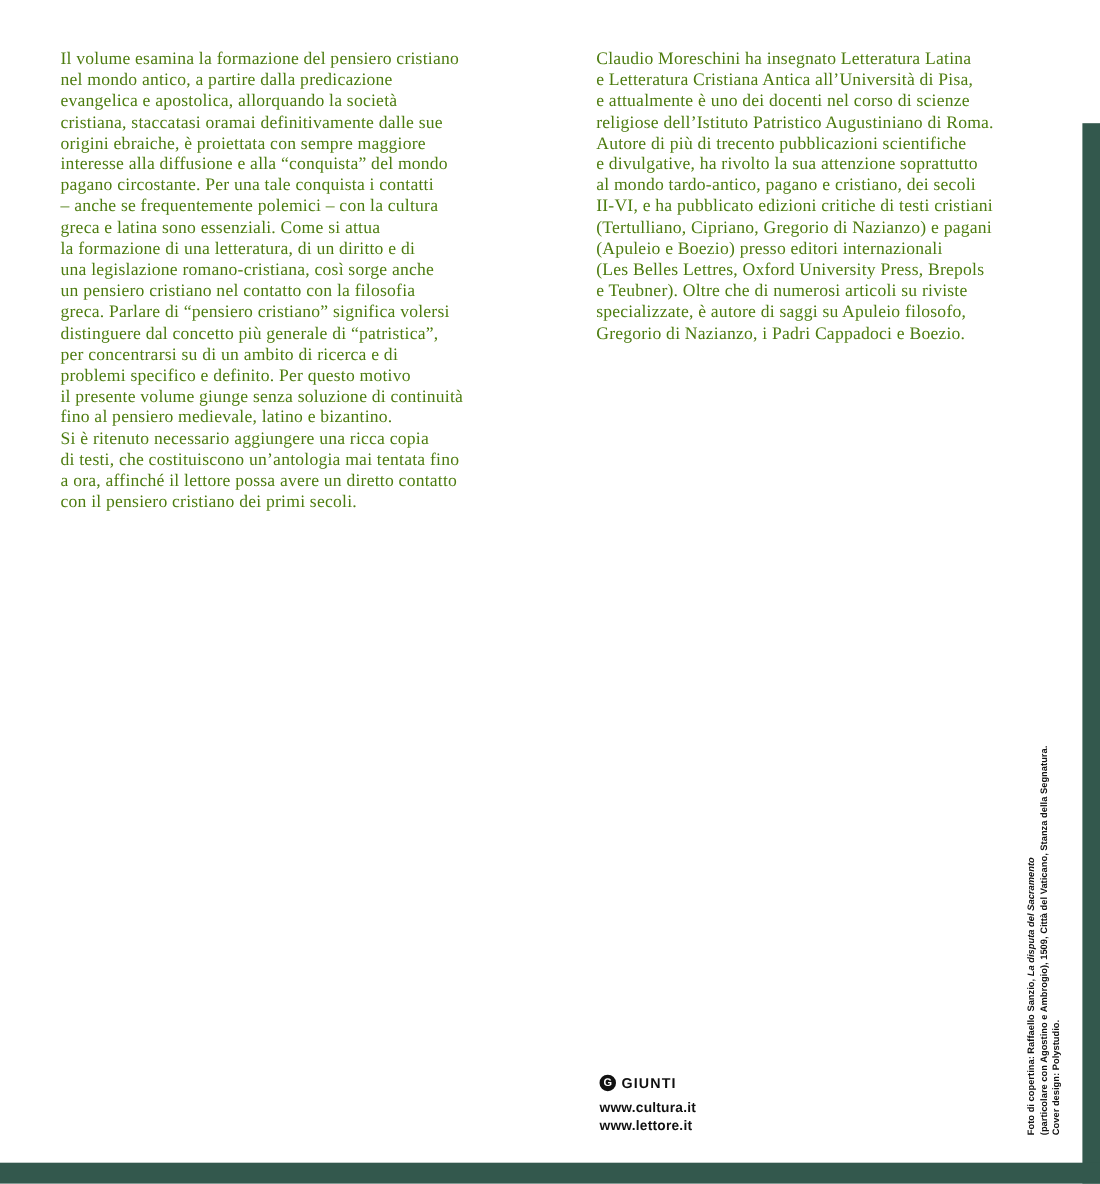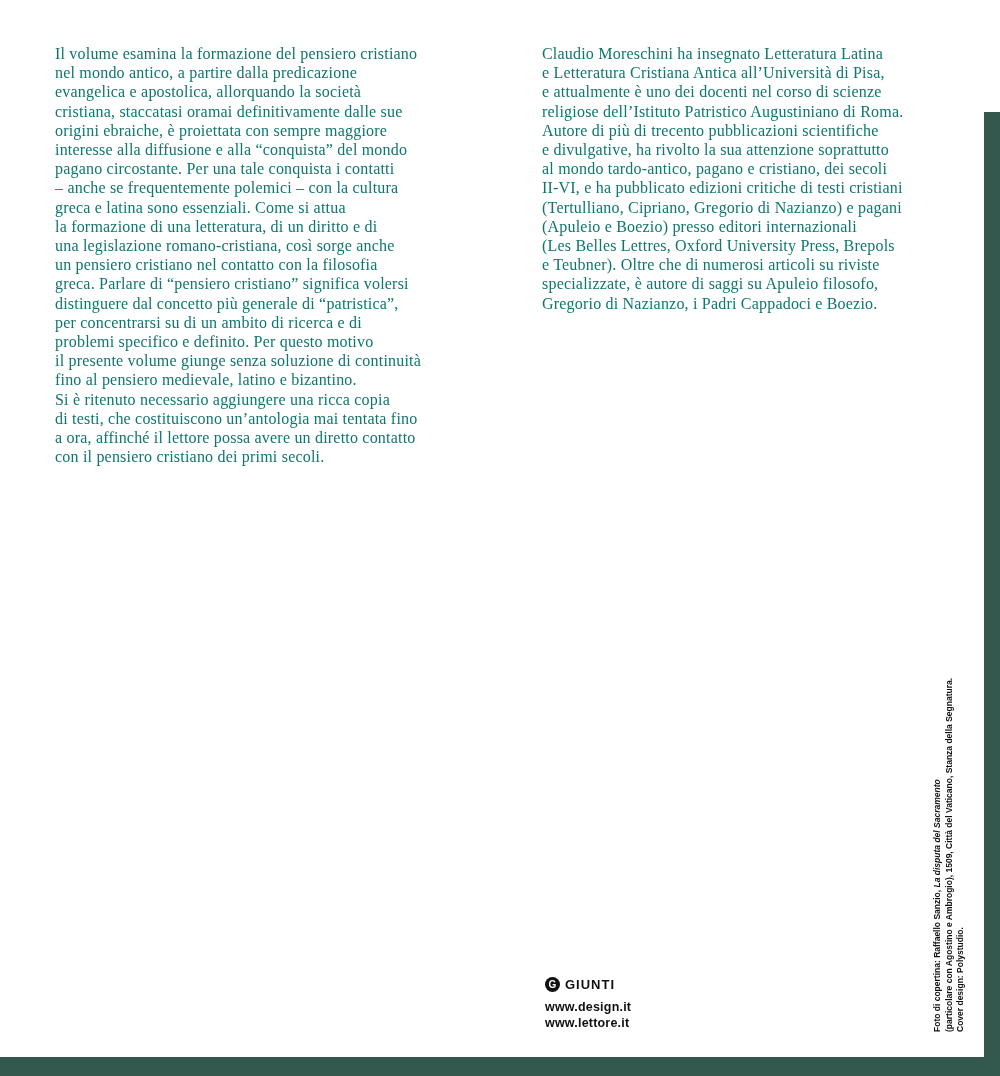--- a/index.html
+++ b/index.html
@@ -10,21 +10,21 @@
     background: #ffffff;
     font-family: "Liberation Serif", serif;
     overflow: hidden;
   }
   .col {
     position: absolute;
     top: 44px;
     font-size: 16px;
     line-height: 19.2px;
     letter-spacing: 0.2px;
-    color: #0f766e;
+    color: #4d7c0f;
     white-space: pre-line;
   }
   #left-col  { left: 55px;  width: 435px; }
   #right-col { left: 542px; width: 415px; }
 
   .accent-strip {
     position: absolute;
     right: 0; top: 112px; bottom: 0;
     width: 16px;
   }
@@ -132,16 +132,16 @@
   <div>(particolare con Agostino e Ambrogio), 1509, Città del Vaticano, Stanza della Segnatura.</div>
   <div>Cover design: Polystudio.</div>
 </div>
 
 <div class="publisher">
   <div class="brand">
     <span class="g-circle">G</span>
     <span>GIUNTI</span>
   </div>
   <div class="urls">
-    <div>www.design.it</div>
+    <div>www.cultura.it</div>
     <div>www.lettore.it</div>
   </div>
 </div>
 
 </body></html>

